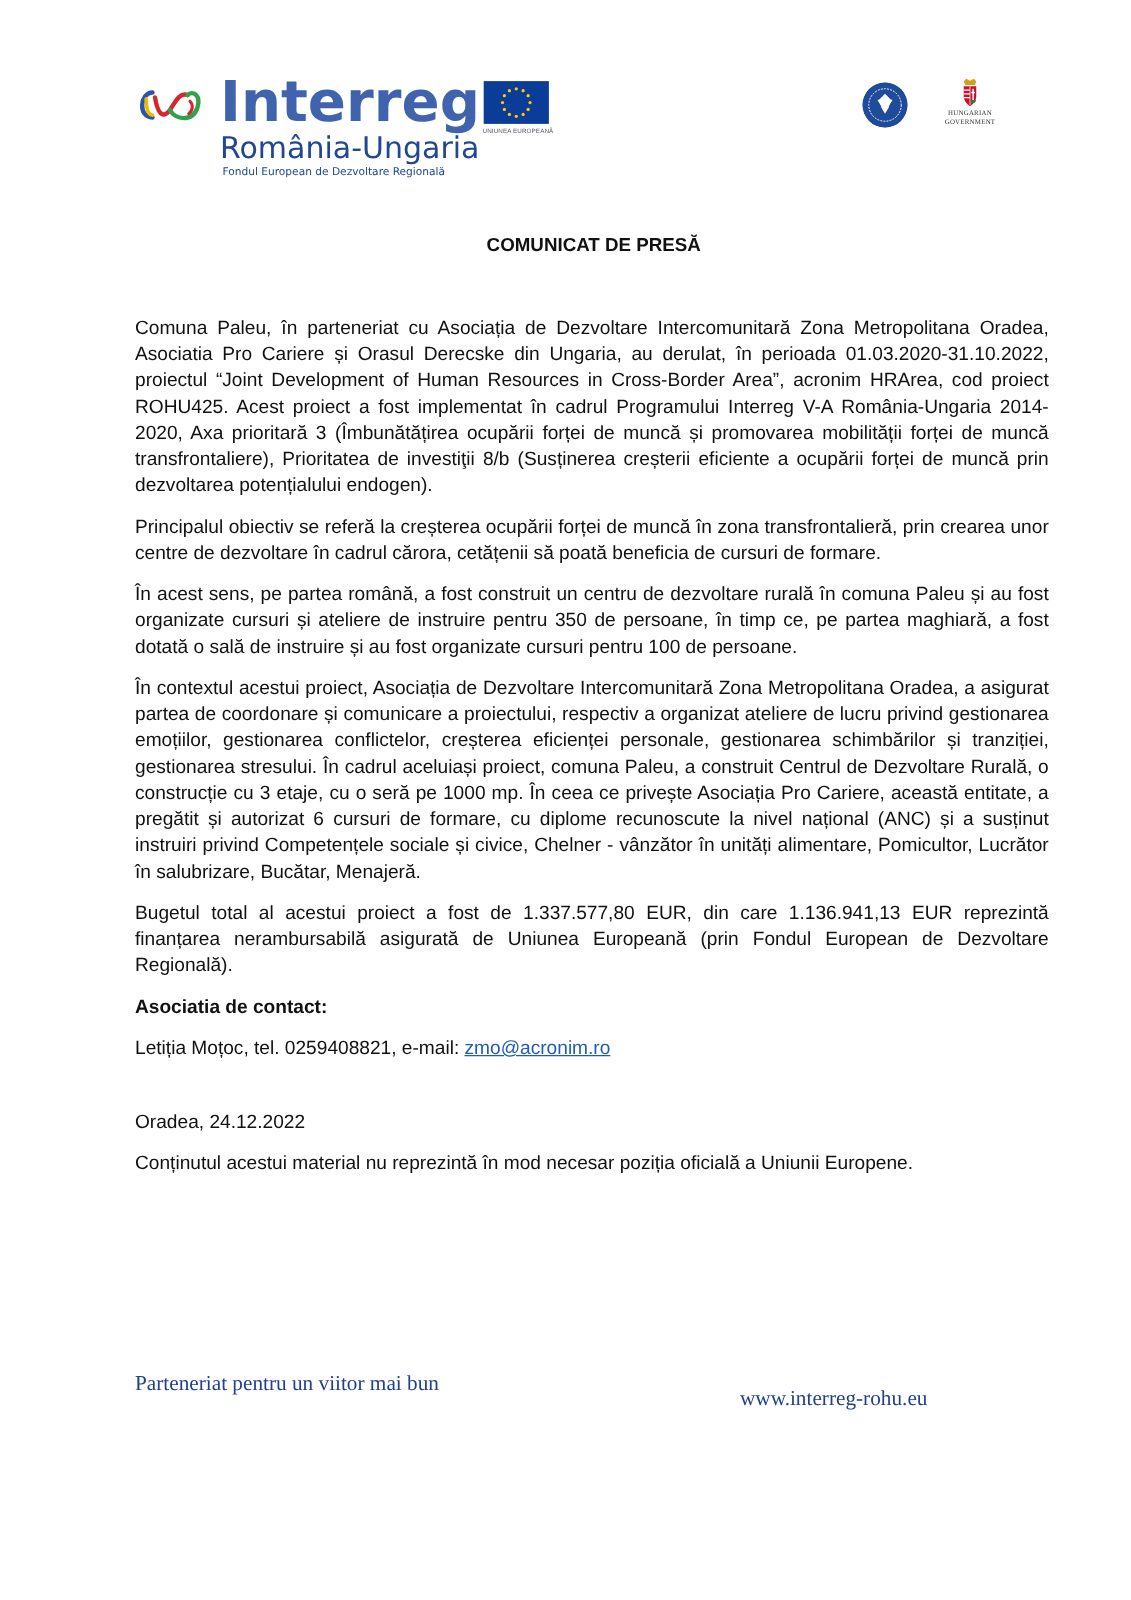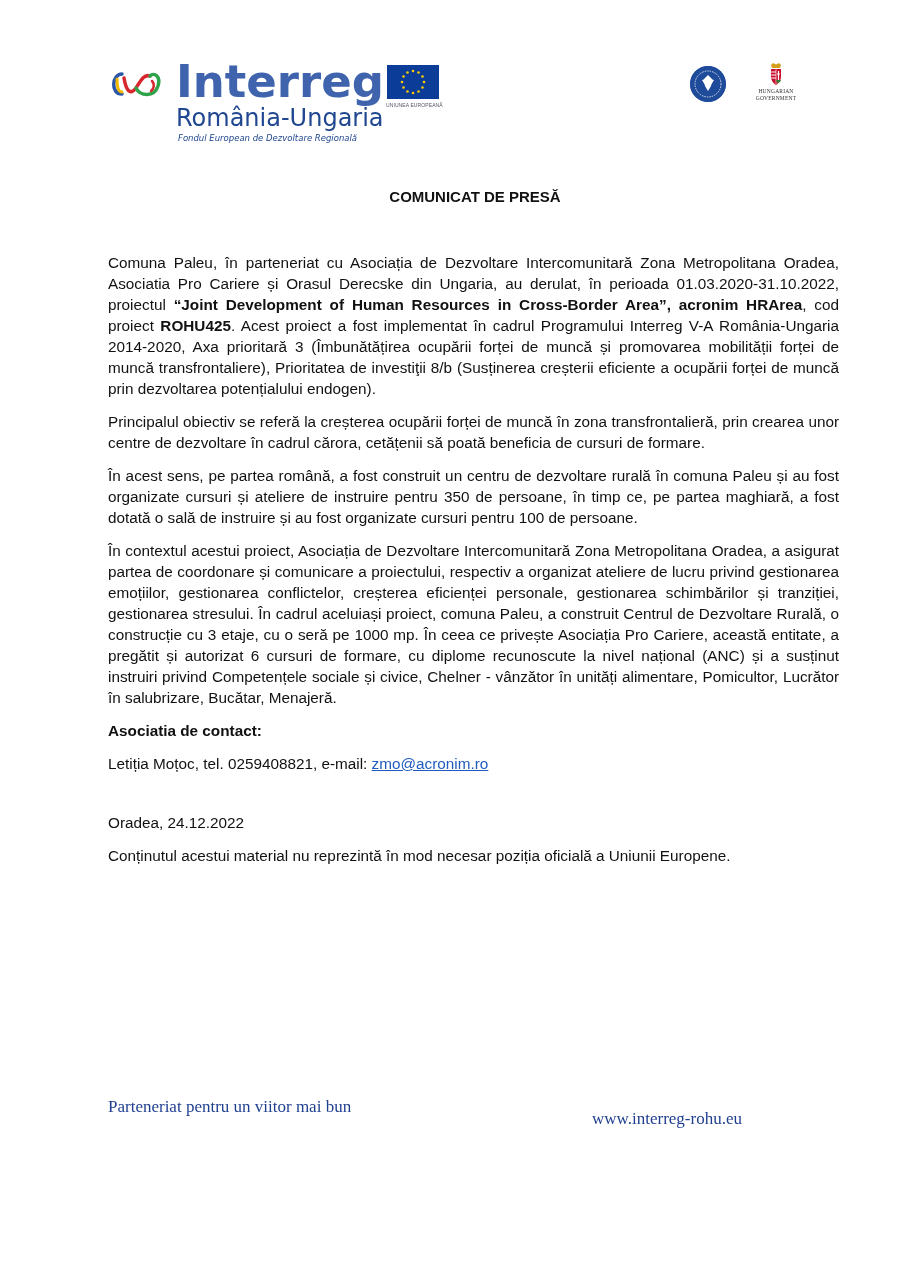--- a/index.html
+++ b/index.html
@@ -3,33 +3,33 @@
 <meta charset="utf-8">
 <style>
   html, body { margin: 0; padding: 0; background: #ffffff; }
   body { width: 905px; height: 1280px; position: relative; overflow: hidden; font-family: "Liberation Sans", sans-serif; color: #111; }
 
   .header { position: absolute; top: 0; left: 0; width: 905px; height: 150px; padding-left: 16px; }
   .interreg-logo { position: absolute; left: 108px; top: 62px; width: 340px; height: 85px; }
   .ring-mark { position: absolute; left: 0; top: 6px; width: 56px; height: 32px; }
   .brand-word { position: absolute; left: 68px; top: -6px; font-family: "DejaVu Sans", sans-serif; font-weight: bold; font-size: 45px; letter-spacing: 0px; color: #3f64ad; line-height: 52px; }
   .brand-region { position: absolute; left: 68px; top: 44px; font-family: "DejaVu Sans", sans-serif; font-size: 24px; color: #204790; font-weight: 500; line-height: 24px; }
-  .brand-fund { position: absolute; left: 70px; top: 71px; font-family: "DejaVu Sans", sans-serif; font-size: 8.5px; color: #204790; line-height: 10px; font-style: italic; }
+  .brand-fund { position: absolute; left: 70px; top: 71px; font-family: "DejaVu Sans", sans-serif; font-size: 8.5px; color: #204790; line-height: 10px; }
   .eu-flag { position: absolute; left: 279px; top: 3px; width: 52px; height: 34px; background: #0b3c98; }
   .eu-label { position: absolute; left: 278px; top: 40px; font-size: 5px; color: #556; letter-spacing: 0.1px; white-space: nowrap; }
 
   .gov-ro { position: absolute; left: 690px; top: 66px; width: 36px; height: 36px; border-radius: 50%; background: #1f4b9b; }
   .gov-hu { position: absolute; left: 752px; top: 62px; width: 48px; height: 44px; }
   .gov-hu-label { position: absolute; left: 0; top: 26px; width: 48px; text-align: center; font-family: "Liberation Serif", serif; font-size: 5.5px; line-height: 6.5px; color: #333; letter-spacing: 0.2px; }
 
   .title { position: absolute; top: 188px; left: 0; width: 950px; text-align: center; font-weight: bold; font-size: 15px; color: #111; }
 
   .content { position: absolute; left: 108px; top: 252px; width: 731px; font-size: 15.3px; line-height: 21px; text-align: justify; }
   .content p { margin: 0 0 12px 0; }
-  .content b { font-weight: bold; }
+  .content b { font-weight: normal; }
   .contact-heading { font-weight: bold; margin-bottom: 12px !important; }
   .email-link { color: #1f5bbd; text-decoration: underline; }
   .date-line { margin-top: 38px !important; }
   .disclaimer { }
 
   .footer { position: absolute; top: 1097px; left: 108px; width: 700px; font-family: "Liberation Serif", serif; font-size: 17px; color: #1f3f8f; }
   .footer-left { position: absolute; left: 0; top: 0; white-space: nowrap; }
   .footer-right { position: absolute; left: 484px; top: 12px; white-space: nowrap; }
 </style>
 </head>
@@ -91,20 +91,21 @@
 
 <div class="content">
   <p><span>Comuna Paleu, în parteneriat cu Asociația de Dezvoltare Intercomunitară Zona Metropolitana Oradea, Asociatia Pro Cariere și Orasul Derecske din Ungaria, au derulat, în perioada 01.03.2020-31.10.2022, proiectul </span><b>“Joint Development of Human Resources in Cross-Border Area”, acronim HRArea</b><span>, cod proiect </span><b>ROHU425</b><span>. Acest proiect a fost implementat în cadrul Programului Interreg V-A România-Ungaria 2014-2020, Axa prioritară 3 (Îmbunătățirea ocupării forței de muncă și promovarea mobilității forței de muncă transfrontaliere), Prioritatea de investiţii 8/b (Susținerea creșterii eficiente a ocupării forței de muncă prin dezvoltarea potențialului endogen).</span></p>
 
   <p>Principalul obiectiv se referă la creșterea ocupării forței de muncă în zona transfrontalieră, prin crearea unor centre de dezvoltare în cadrul cărora, cetățenii să poată beneficia de cursuri de formare.</p>
 
   <p>În acest sens, pe partea română, a fost construit un centru de dezvoltare rurală în comuna Paleu și au fost organizate cursuri și ateliere de instruire pentru 350 de persoane, în timp ce, pe partea maghiară, a fost dotată o sală de instruire și au fost organizate cursuri pentru 100 de persoane.</p>
 
   <p>În contextul acestui proiect, Asociația de Dezvoltare Intercomunitară Zona Metropolitana Oradea, a asigurat partea de coordonare și comunicare a proiectului, respectiv a organizat ateliere de lucru privind gestionarea emoțiilor, gestionarea conflictelor, creșterea eficienței personale, gestionarea schimbărilor și tranziției, gestionarea stresului. În cadrul aceluiași proiect, comuna Paleu, a construit Centrul de Dezvoltare Rurală, o construcție cu 3 etaje, cu o seră pe 1000 mp. În ceea ce privește Asociația Pro Cariere, această entitate, a pregătit și autorizat 6 cursuri de formare, cu diplome recunoscute la nivel național (ANC) și a susținut instruiri privind Competențele sociale și civice, Chelner - vânzător în unități alimentare, Pomicultor, Lucrător în salubrizare, Bucătar, Menajeră.</p>
 
+  <p>Bugetul total al acestui proiect a fost de 1.337.577,80 EUR, din care 1.136.941,13 EUR reprezintă finanțarea nerambursabilă asigurată de Uniunea Europeană (prin Fondul European de Dezvoltare Regională).</p>
 
   <p class="contact-heading">Asociatia de contact:</p>
 
   <p><span>Letiția Moțoc, tel. 0259408821, e-mail: </span><a class="email-link">zmo@acronim.ro</a></p>
 
   <p class="date-line">Oradea, 24.12.2022</p>
 
   <p class="disclaimer">Conținutul acestui material nu reprezintă în mod necesar poziția oficială a Uniunii Europene.</p>
 </div>
 

